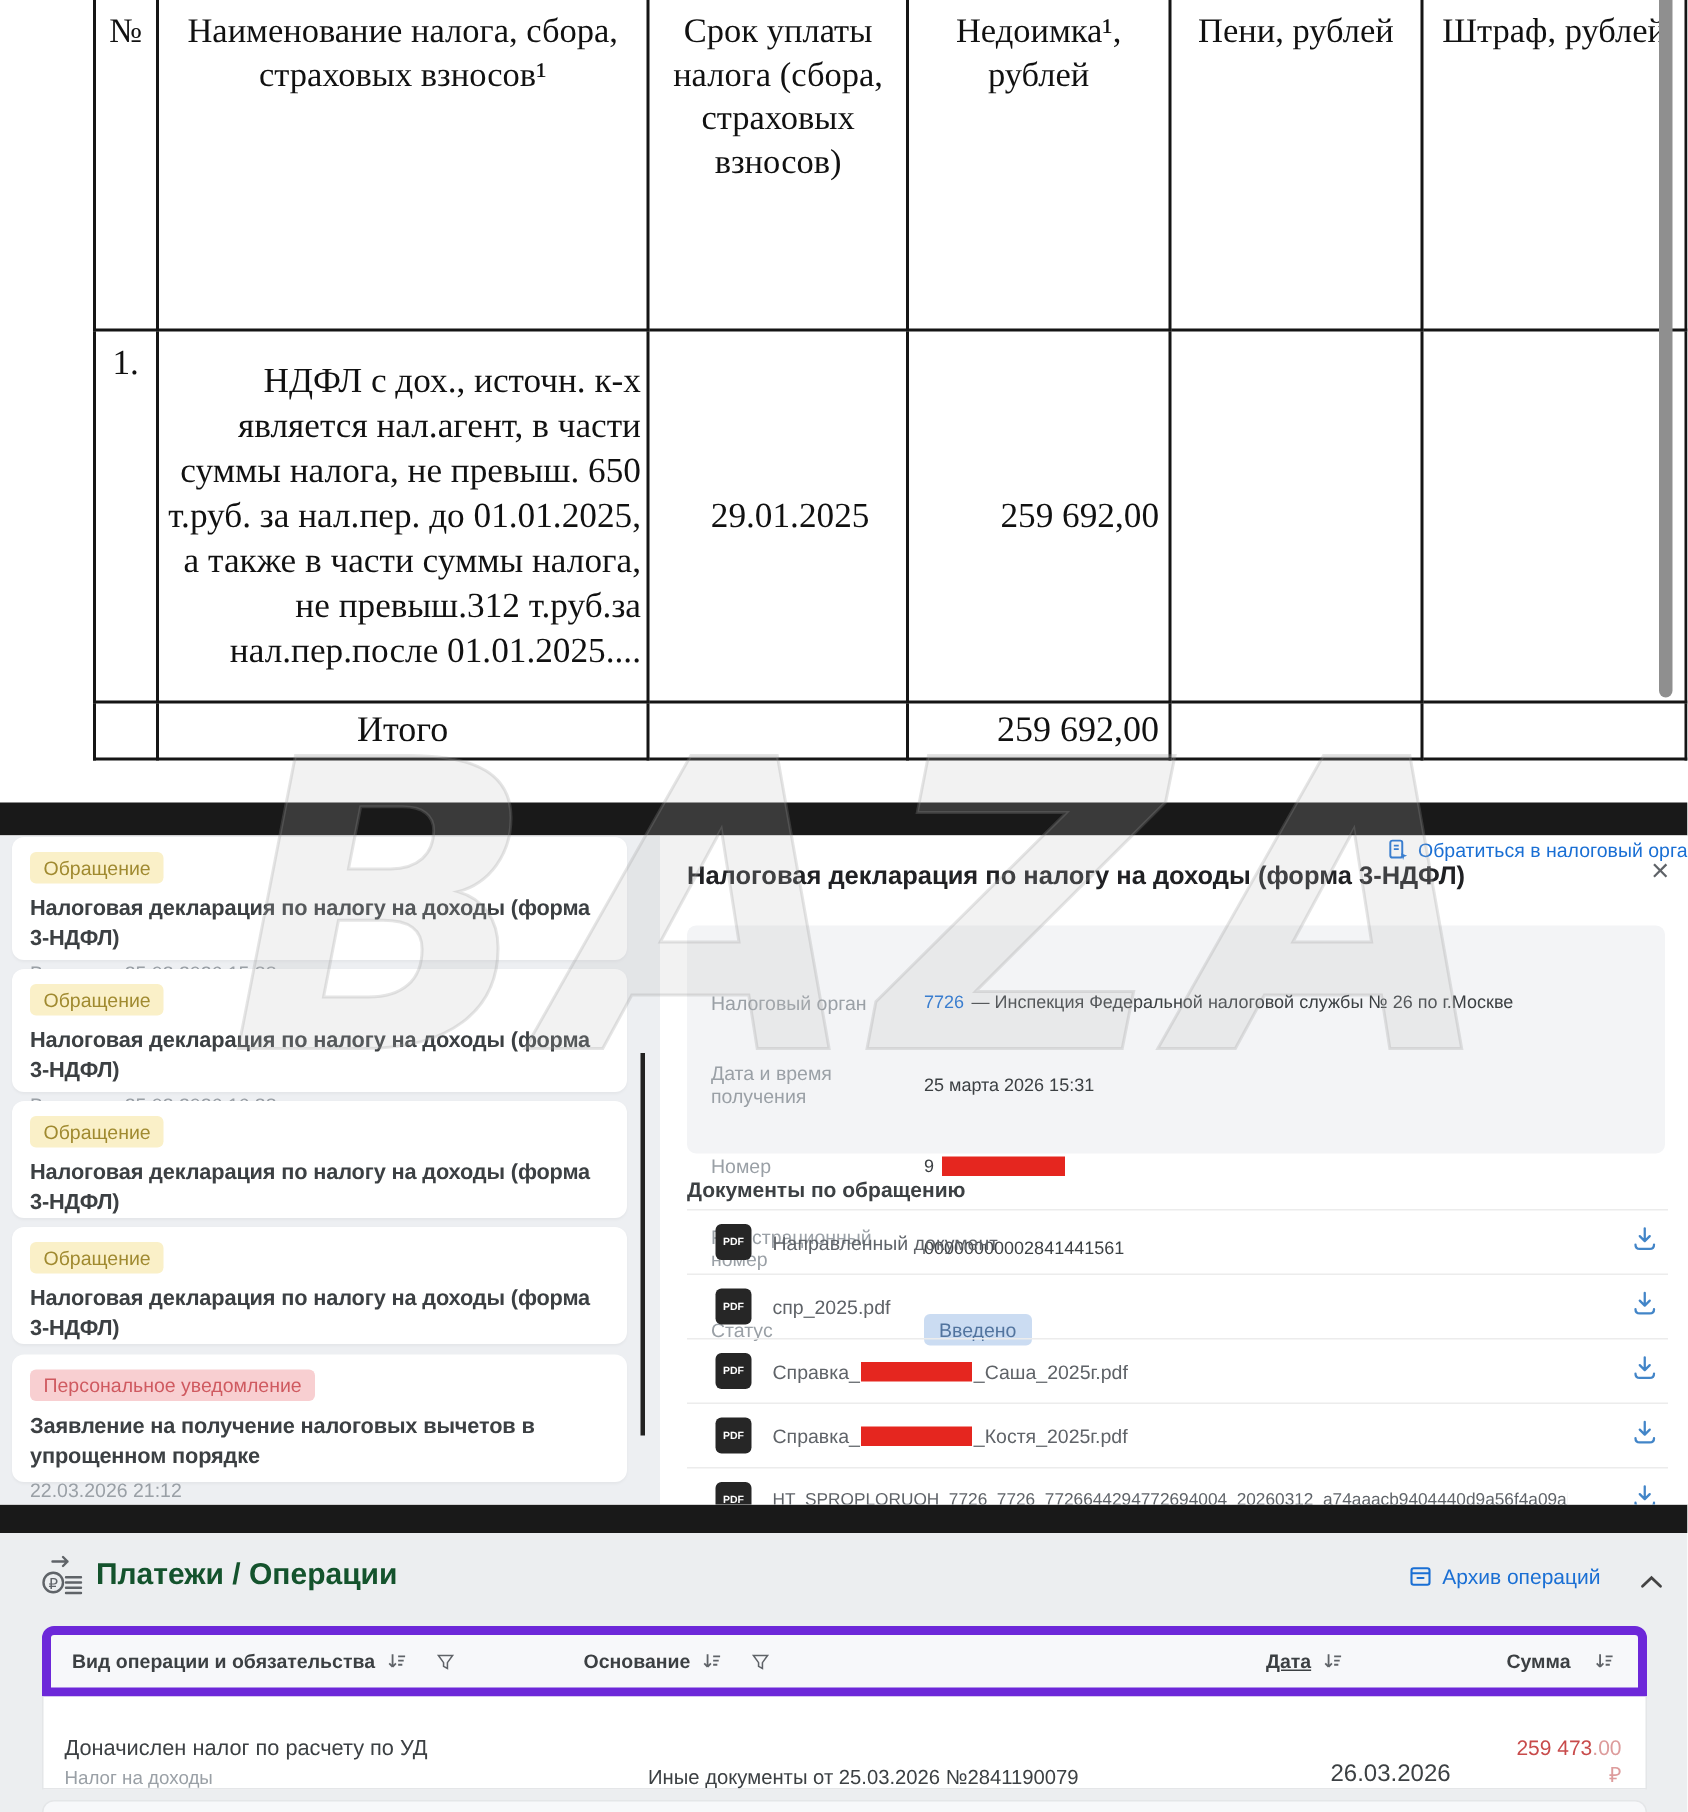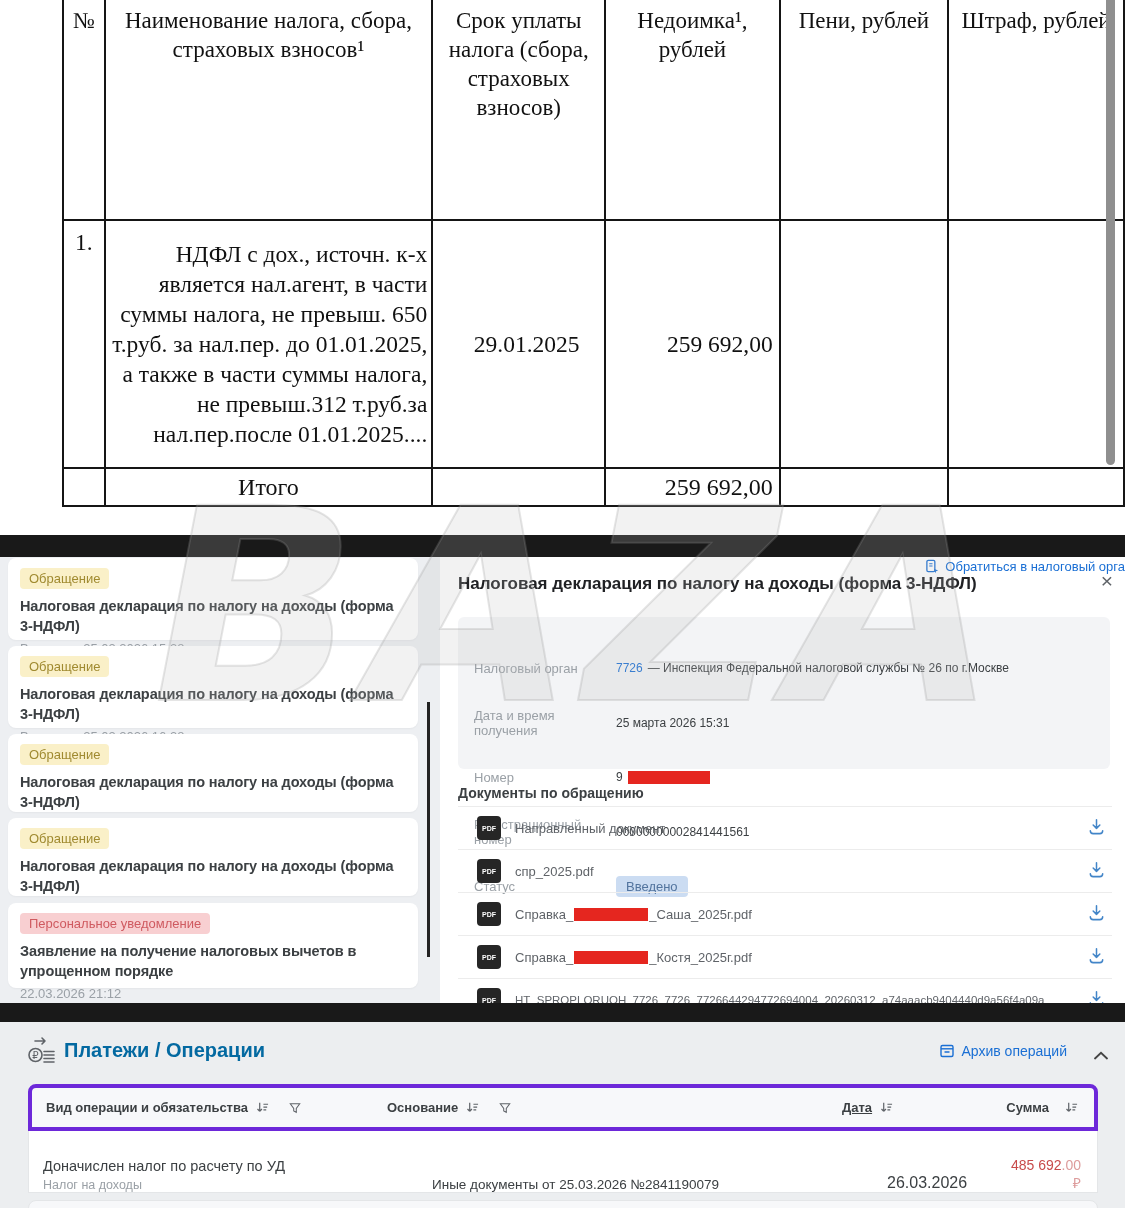--- a/index.html
+++ b/index.html
@@ -69,26 +69,26 @@
   .pdf-icon { width:24px; height:24px; margin-left:19px; margin-right:14px; background:#262626; border-radius:4px;
               color:#fff; font-size:7px; font-weight:700; display:flex; align-items:center; justify-content:center; flex:none; }
   .doc-name { font-size:13px; color:#5f6368; display:flex; align-items:center; white-space:nowrap; overflow:hidden; max-width:530px; }
   .doc-name .redaction { margin:0 1px; }
   .doc-name.small { font-size:11.5px; }
   .dl-btn { margin-left:auto; margin-right:6px; cursor:pointer; flex:none; }
 
   
   .pay-section { position:absolute; left:0; top:1022px; width:1125px; height:186px; background:#eceef0; }
   .pay-icon { position:absolute; left:26px; top:13px; }
-  .pay-title { position:absolute; left:64px; top:17px; font-size:20px; font-weight:700; color:#0369a1; }
+  .pay-title { position:absolute; left:64px; top:17px; font-size:20px; font-weight:700; color:#14532d; }
   .archive-link { position:absolute; top:21px; right:58px; display:flex; align-items:center; gap:7px;
                   color:#1a6fd4; font-size:14px; cursor:pointer; }
   .collapse-btn { position:absolute; top:24px; right:17px; cursor:pointer; }
   .pay-table { position:absolute; left:28px; top:62px; width:1070px; }
-  .pay-thead { height:47px; background:#f7f8fa; border:4px solid #6d28d9; border-radius:8px 8px 0 0;
+  .pay-thead { height:47px; background:#f7f8fa; border:6px solid #6d28d9; border-radius:8px 8px 0 0;
                display:flex; align-items:center; font-size:13px; font-weight:700; color:#3c4043; }
   .th { display:flex; align-items:center; gap:8px; }
   .th1 { width:355px; padding-left:14px; }
   .th2 { width:455px; }
   .th3 { width:120px;text-decoration:underline; }
   .th4 { flex:1; justify-content:flex-end; padding-right:16px; }
   .pay-row { height:62px; background:#fff; border:1px solid #e4e6e8; border-top:none;
              display:flex; align-items:flex-end; }
   .pc1 { width:355px; padding-left:14px; }
   .pc1 .t1 { font-size:14.5px; color:#3c4043; }
@@ -359,18 +359,18 @@
       </div>
     </div>
     <div class="pay-row">
       <div class="pc1">
         <div class="t1">Доначислен налог по расчету по УД</div>
         <div class="t2">Налог на доходы</div>
       </div>
       <div class="pc2">Иные документы от 25.03.2026 №2841190079</div>
       <div class="pc3">26.03.2026</div>
       <div class="pc4">
-        <span class="amt-main">485 692</span><span class="amt-frac">.00 ₽</span>
+        <span class="amt-main">259 473</span><span class="amt-frac">.00 ₽</span>
       </div>
     </div>
   </div>
   <div class="pay-next-strip"></div>
 </div>
 
 </body></html>

